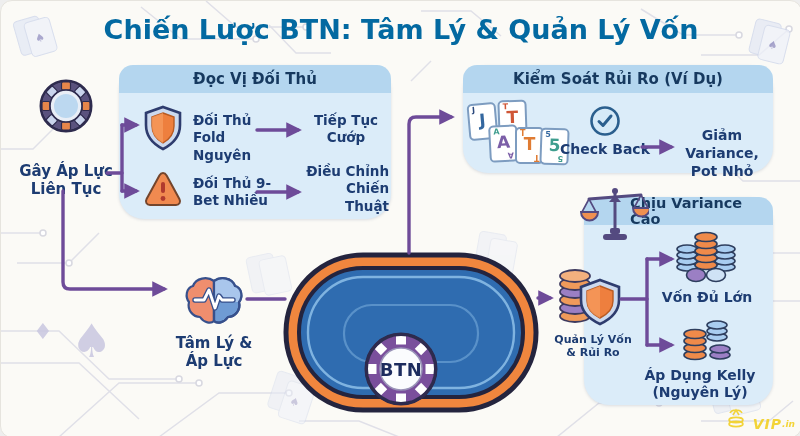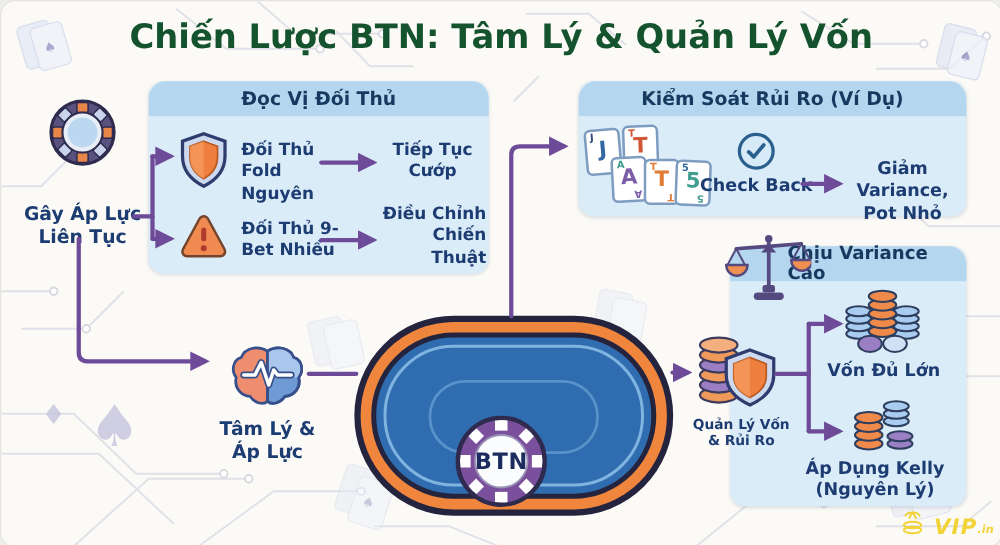--- a/index.html
+++ b/index.html
@@ -2,42 +2,42 @@
 <html><head>
 <meta charset="utf-8">
 <style>
   html,body{margin:0;padding:0;background:#eee;}
   .canvas{position:relative;width:800px;height:436px;background:#fbfaf6;overflow:hidden;
           border-radius:12px;border:1px solid #e6e4de;
           font-family:"DejaVu Sans","Liberation Sans",sans-serif;}
   .abs{position:absolute;}
   .deco{position:absolute;inset:0;z-index:0;}
   .title{position:absolute;left:0;right:0;top:13px;text-align:center;
-         font-size:27px;font-weight:bold;color:#14532d;z-index:15;}
+         font-size:27px;font-weight:bold;color:#0369a1;z-index:15;}
   .lbl{position:absolute;font-weight:bold;color:#1d3c72;text-align:center;
        white-space:pre-line;line-height:1.22;z-index:20;}
-  .box{position:absolute;background:#dbecf9;border-radius:12px;z-index:10;
+  .box{position:absolute;background:#dbecf9;border-radius:25px;z-index:10;
        box-shadow:0 1px 3px rgba(70,90,130,.18);}
   .box-header{position:absolute;top:0;left:0;right:0;height:28px;background:#b4d6ef;
        border-radius:14px 14px 0 0;display:flex;align-items:center;justify-content:center;
        font-weight:bold;color:#16395f;font-size:15px;}
   .flowtxt{position:absolute;font-weight:bold;color:#1d3c72;font-size:13.5px;
        white-space:pre-line;line-height:1.28;}
   .card{position:absolute;width:29px;height:37px;background:#fff;border:2px solid #7d9cc0;
        border-radius:5px;box-sizing:border-box;}
   .card .big{position:absolute;left:0;right:0;top:7px;text-align:center;font-size:17px;font-weight:bold;line-height:1;}
   .card .sm{position:absolute;left:3px;top:1px;font-size:8px;font-weight:bold;line-height:1;}
   .card .sm2{position:absolute;right:3px;bottom:1px;font-size:8px;font-weight:bold;line-height:1;transform:rotate(180deg);}
   .c-navy{color:#2c4a7e}.c-blue{color:#33679f}.c-red{color:#cf5636}.c-purple{color:#7b5ea7}
   .c-orange{color:#e07c33}.c-teal{color:#3f9e8f}
   .overlay{position:absolute;inset:0;z-index:30;pointer-events:none;}
   .icon{z-index:21;}
   .btnchip{z-index:14;}
   .wm{position:absolute;right:6px;bottom:6px;z-index:25;display:flex;align-items:flex-end;opacity:.9;}
-  .wm .v{font-size:17px;font-weight:900;font-style:italic;color:#f2d024;letter-spacing:1px;line-height:1;}
+  .wm .v{font-size:14px;font-weight:900;font-style:italic;color:#f2d024;letter-spacing:1px;line-height:1;}
   .wm .s{font-size:9px;font-weight:bold;font-style:italic;color:#f2d024;line-height:1.6;}
 </style>
 </head>
 <body>
 
 <div class="canvas">
 
   <svg class="deco" width="800" height="436" viewBox="0 0 800 436">
     <g stroke="#e0e0e8" stroke-width="1.5" fill="none">
       <path d="M140,6 L180,38 H255"></path>

